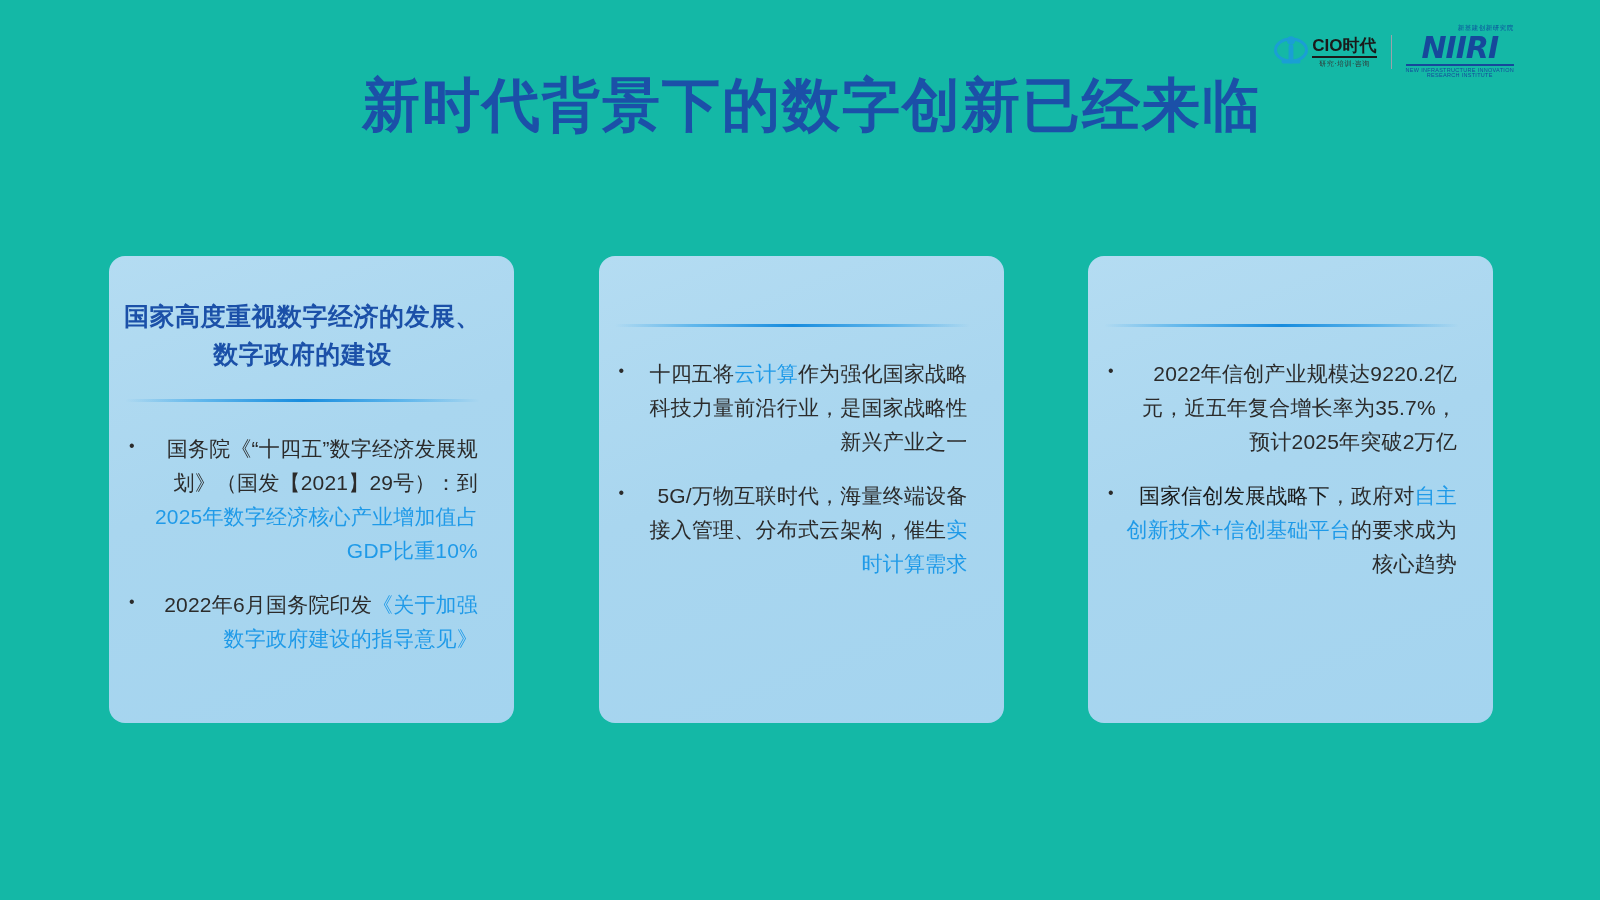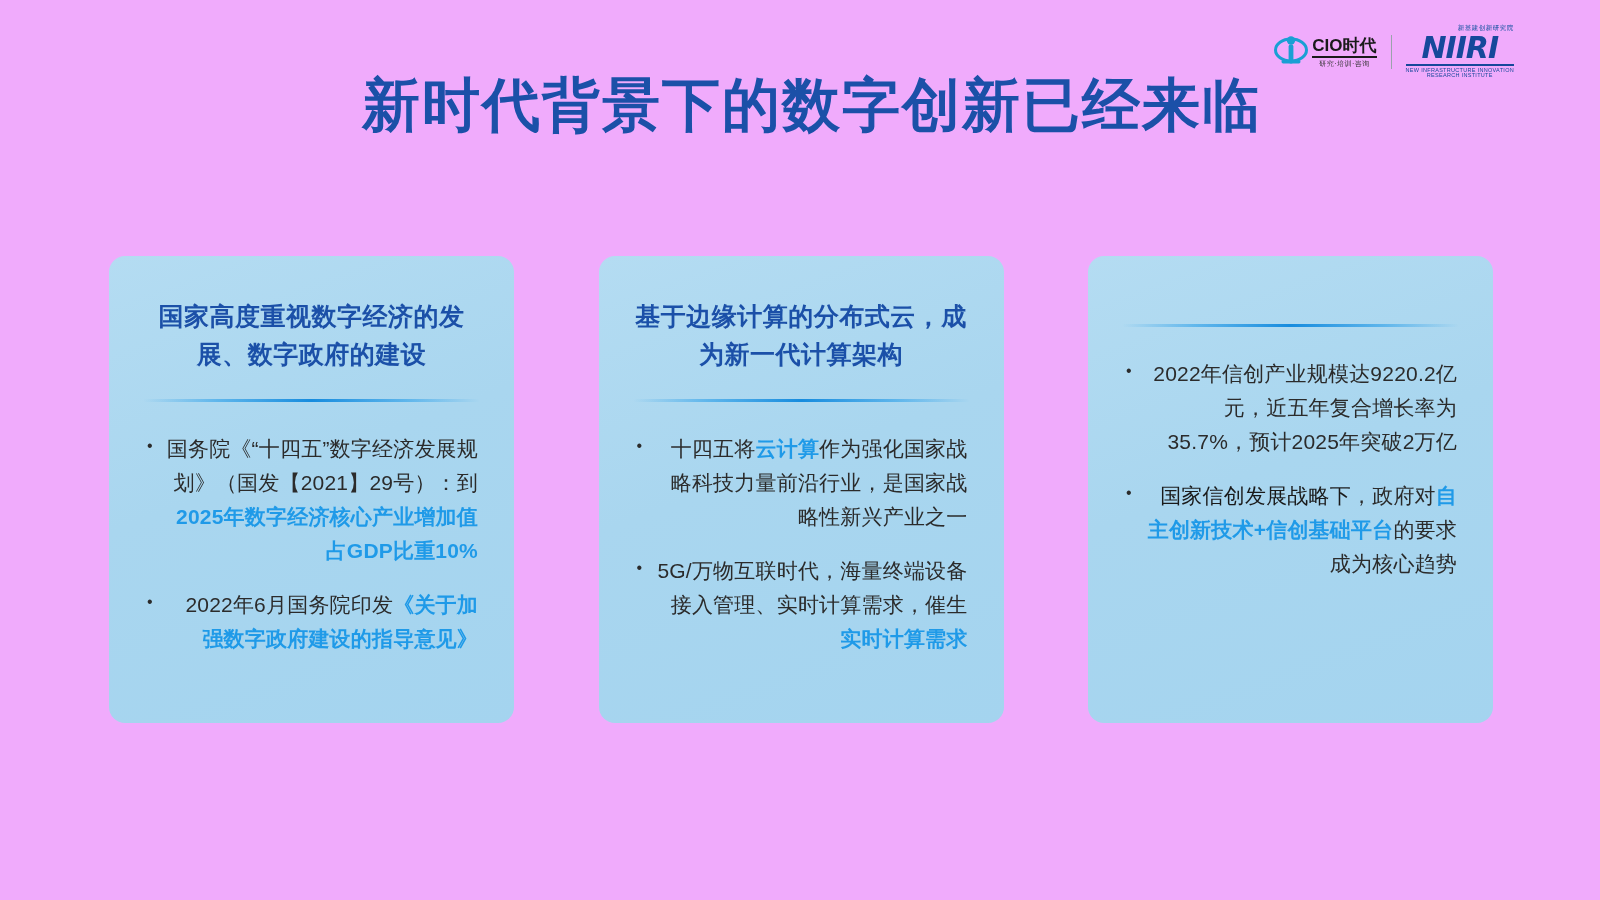--- a/index.html
+++ b/index.html
@@ -11,21 +11,21 @@
     width: 1600px;
     height: 900px;
     overflow: hidden;
     font-family: "Liberation Sans", "DejaVu Sans", sans-serif;
     position: relative;
   }
 
   .slide {
     position: absolute;
     inset: 0;
-    background: #f0abfc;
+    background: #14b8a6;
   }
 
   
   .logo-bar {
     position: absolute;
     top: 30px;
     right: 86px;
     display: flex;
     align-items: center;
     gap: 14px;
@@ -135,21 +135,21 @@
     height: 467px;
     display: flex;
     justify-content: space-between;
   }
   .card {
     width: 405px;
     height: 467px;
     border-radius: 16px;
     background: linear-gradient(160deg, #b4dcf2 0%, #a9d6ef 45%, #a4d4ef 100%);
     box-sizing: border-box;
-    padding: 42px 30px 0 30px;
+    padding: 42px 30px 0 12px;
     display: flex;
     flex-direction: column;
   }
   .card-title {
     font-size: 25px;
     font-weight: bold;
     color: #1b50a8;
     text-align: center;
     line-height: 1.5;
     letter-spacing: 0.5px;
@@ -181,21 +181,21 @@
   .bullet:last-child { margin-bottom: 0; }
   .bullet-dot {
     flex: 0 0 auto;
     width: 18px;
     padding-top: 1px;
     font-size: 16px;
     color: #2b2b2b;
     line-height: 1.62;
   }
   .bullet-text { flex: 1 1 auto; text-align: right; }
-  .hl { color: #1f9ae8; font-weight: bold; }
+  .hl { color: #1f9ae8; font-weight: normal; }
   .bold { font-weight: normal; color: #1a1a1a; }
 </style>
 </head>
 <body>
 
 <div class="slide">
 
   <div class="logo-bar">
 
     <div class="logo-cio">
@@ -237,30 +237,29 @@
             <span class="bullet-dot">•</span>
             <span class="bullet-text"><span>国务院《“十四五”数字经济发展规划》（国发【2021】29号）：到</span><span class="hl">2025年数字经济核心产业增加值占GDP比重10%</span></span>
           </div>
           <div class="bullet">
             <span class="bullet-dot">•</span>
             <span class="bullet-text"><span>2022年6月国务院印发</span><span class="hl">《关于加强数字政府建设的指导意见》</span></span>
           </div>
         </div>
       </div>
       <div class="card">
-        <div class="card-title">基于边缘计算的分布式云，成为新一代计算架构</div>
         <div class="card-rule"></div>
         <div class="card-body">
           <div class="bullet">
             <span class="bullet-dot">•</span>
             <span class="bullet-text"><span>十四五将</span><span class="hl">云计算</span><span>作为强化国家战略科技力量前沿行业，是国家战略性新兴产业之一</span></span>
           </div>
           <div class="bullet">
             <span class="bullet-dot">•</span>
-            <span class="bullet-text"><span>5G/万物互联时代，海量终端设备接入管理、实时计算需求，催生</span><span class="hl">实时计算需求</span></span>
+            <span class="bullet-text"><span>5G/万物互联时代，海量终端设备接入管理、分布式云架构，催生</span><span class="hl">实时计算需求</span></span>
           </div>
         </div>
       </div>
       <div class="card">
         <div class="card-rule"></div>
         <div class="card-body">
           <div class="bullet">
             <span class="bullet-dot">•</span>
             <span class="bullet-text"><span>2022年信创产业规模达9220.2亿元，近五年复合增长率为35.7%，预计2025年突破2万亿</span></span>
           </div>

